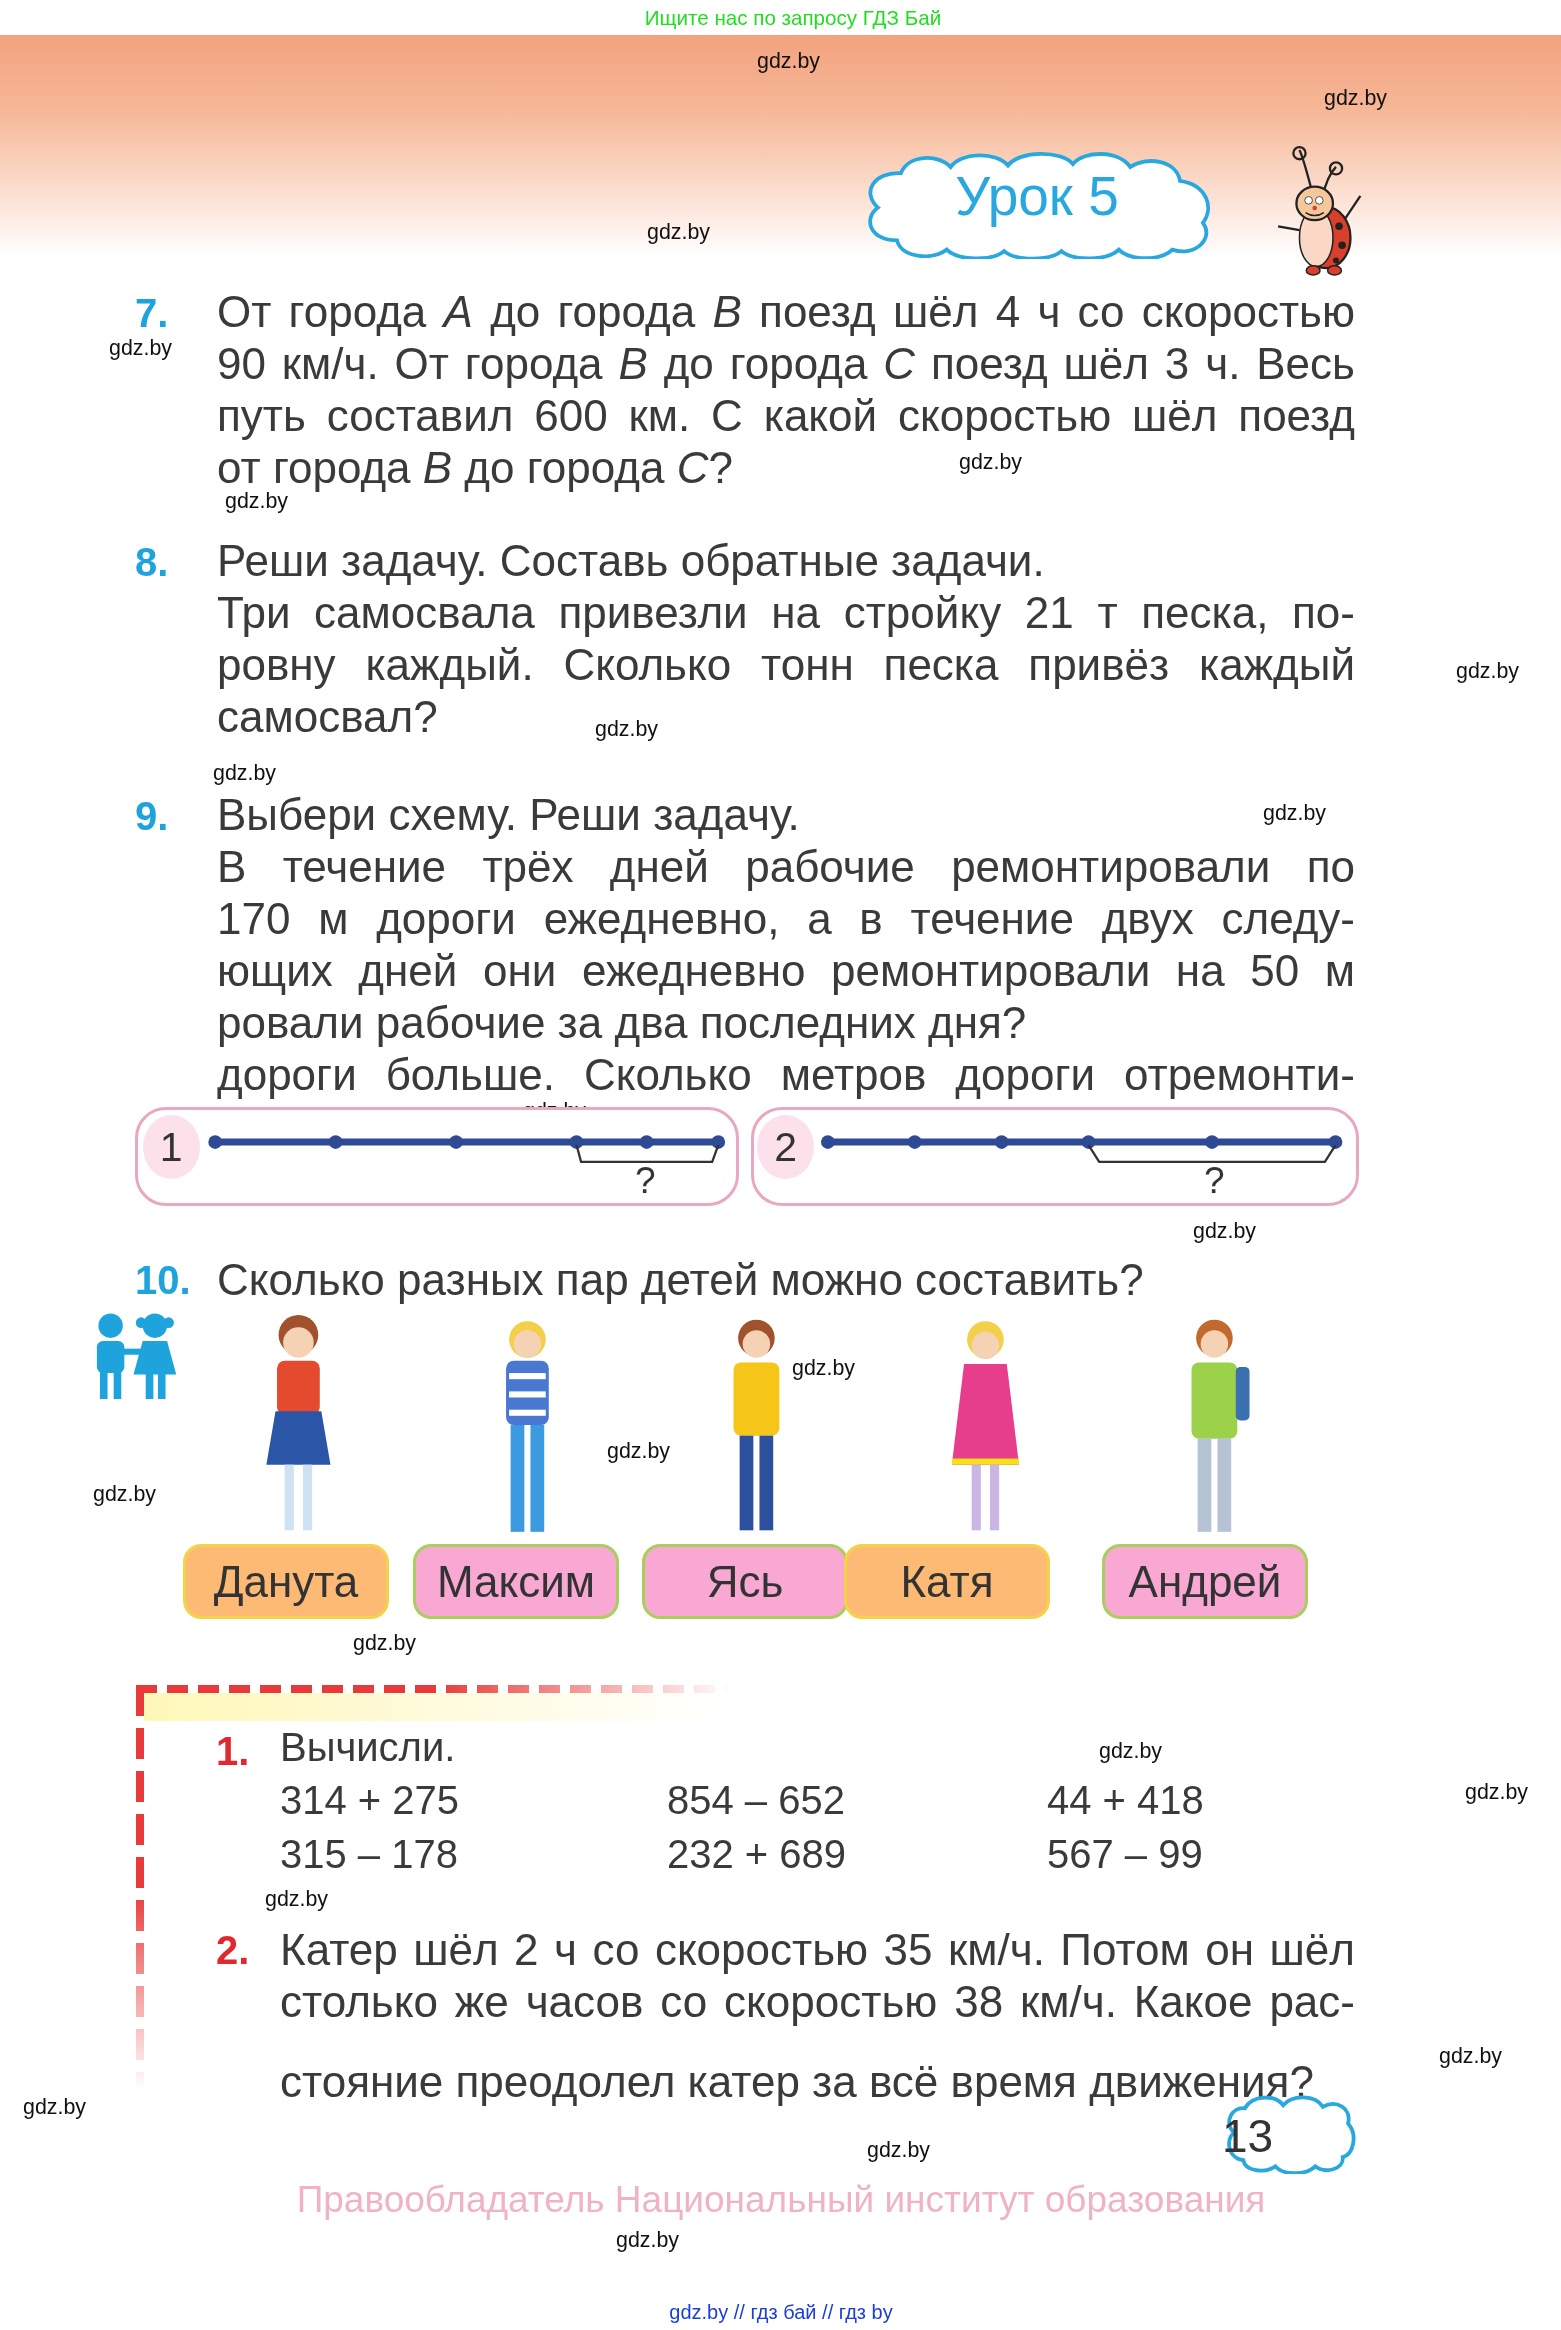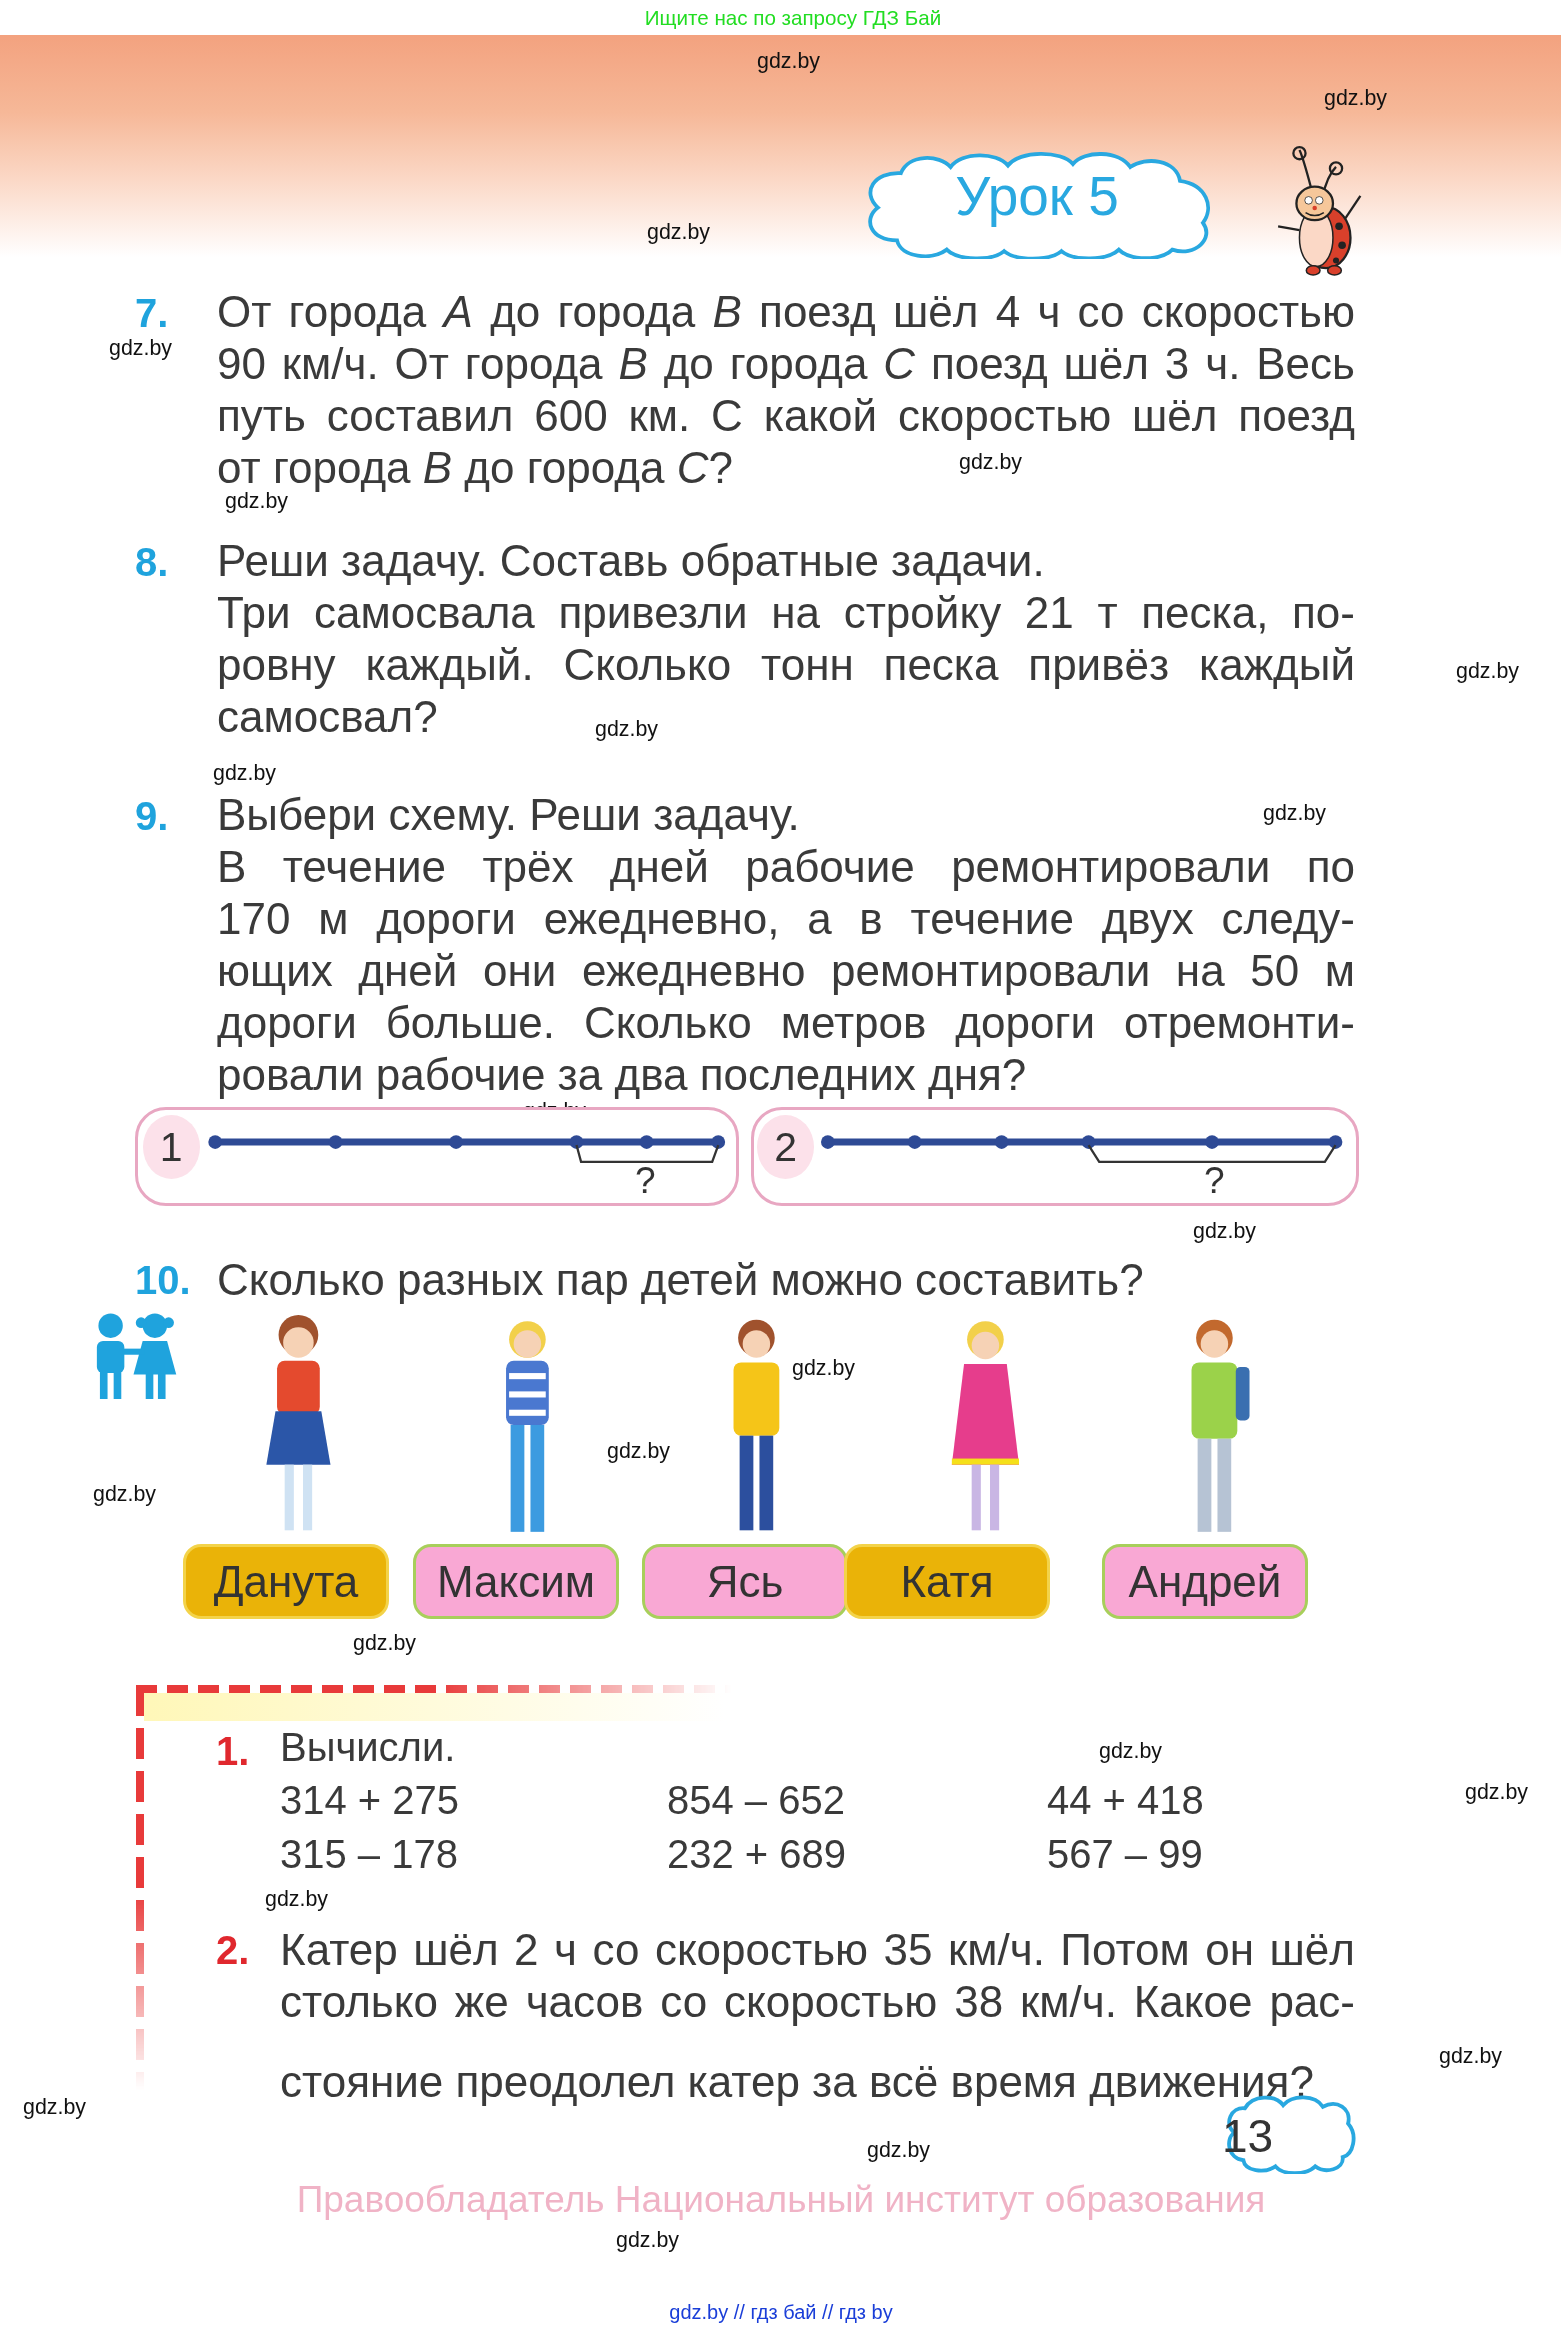--- a/index.html
+++ b/index.html
@@ -16,21 +16,21 @@
   .ladybug { left:1269px; top:142px; width:99px; height:135px; }
   .num { color:#1fa3dd; font-weight:bold; font-size:40px; }
   .numred { color:#e0282e; font-weight:bold; font-size:40px; }
   .para { font-size:44px; line-height:52px; color:#3a3a3a; }
   .para .l { display:block; white-space:nowrap; text-align:justify; text-align-last:justify; width:1138px; }
   .para .l.last { text-align-last:left; }
   i { font-style:italic; }
   .scheme { border:3.8px solid #e8a7c2; border-radius:31px; background:#fff; }
   .scheme-num { width:57px; height:64px; border-radius:50%; background:#fce1ea; font-size:41px;
                 text-align:center; line-height:64px; color:#333; }
-  .name-box { height:69px; border-radius:18.3px; border:3.8px solid; background:#eab308;
+  .name-box { height:69px; border-radius:18.3px; border:3.8px solid; background:#fdba74;
               font-size:44px; text-align:center; line-height:69px; color:#333; }
   .yellow { border-color:#f3d34a; }
   .green { border-color:#a8cf5b; background:#f9a8d4; }
   .calc { font-size:40px; color:#3a3a3a; white-space:nowrap; }
   .copyright { left:0; width:1562px; top:2179px; text-align:center; font-size:37px; color:#f0b3c6; }
   .footer { left:0; width:1562px; top:2301px; text-align:center; font-size:20px; color:#1a3ed8; }
 </style>
 </head>
 <body>
 
@@ -106,22 +106,22 @@
   <span class="l">ровну каждый. Сколько тонн песка привёз каждый</span>
   <span class="l last">самосвал?</span>
 </div>
 
 <div class="abs num" style="left:135px;top:794px;">9.</div>
 <div class="abs para" style="left:217px;top:789px;">
   <span class="l last">Выбери схему. Реши задачу.</span>
   <span class="l">В течение трёх дней рабочие ремонтировали по</span>
   <span class="l">170 м дороги ежедневно, а в течение двух следу-</span>
   <span class="l">ющих дней они ежедневно ремонтировали на 50 м</span>
+  <span class="l last">ровали рабочие за два последних дня?</span>
   <span class="l">дороги больше. Сколько метров дороги отремонти-</span>
-  <span class="l last">ровали рабочие за два последних дня?</span>
 </div>
 
 <div class="abs scheme" style="left:135px;top:1107px;width:598px;height:93px;">
   <div class="abs scheme-num" style="left:4.6px;top:4.6px;">1</div>
   <svg class="abs" style="left:0;top:0;" width="598" height="93" viewBox="0 0 782 122">
     <line x1="100" y1="42" x2="760" y2="42" stroke="#2e4a95" stroke-width="9"></line>
     <g fill="#2e4a95">
         <circle cx="100" cy="42" r="9"></circle>
         <circle cx="258" cy="42" r="9"></circle>
         <circle cx="416" cy="42" r="9"></circle>

